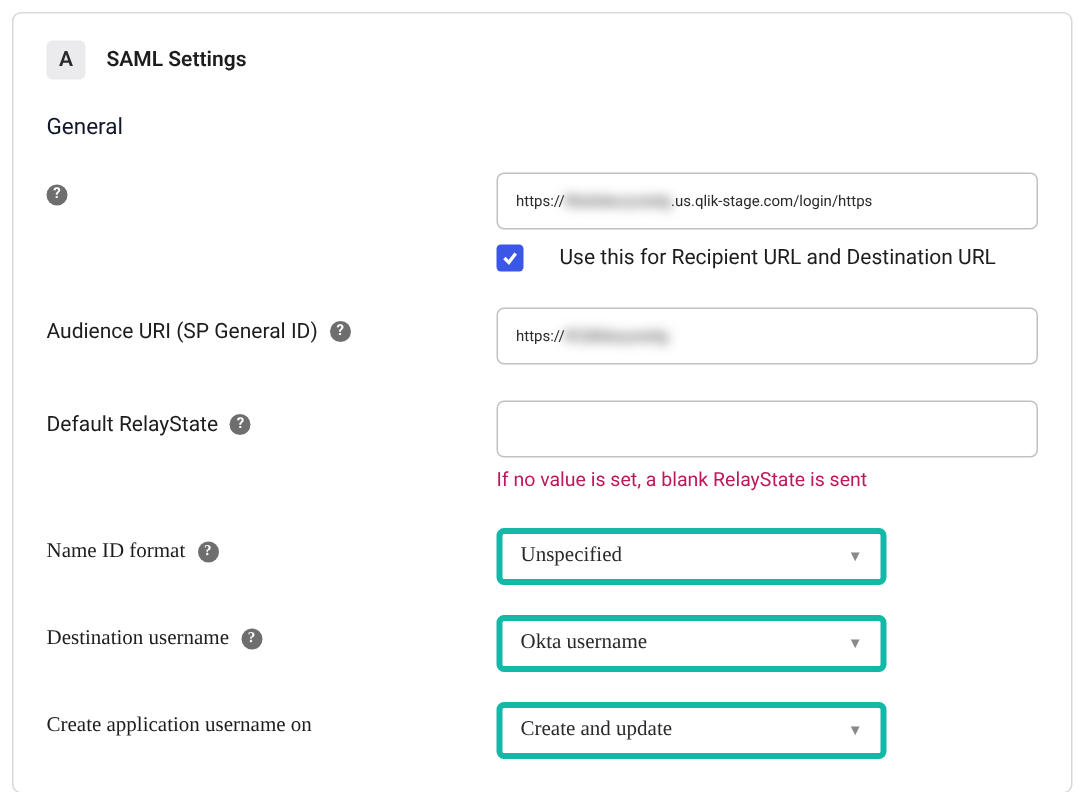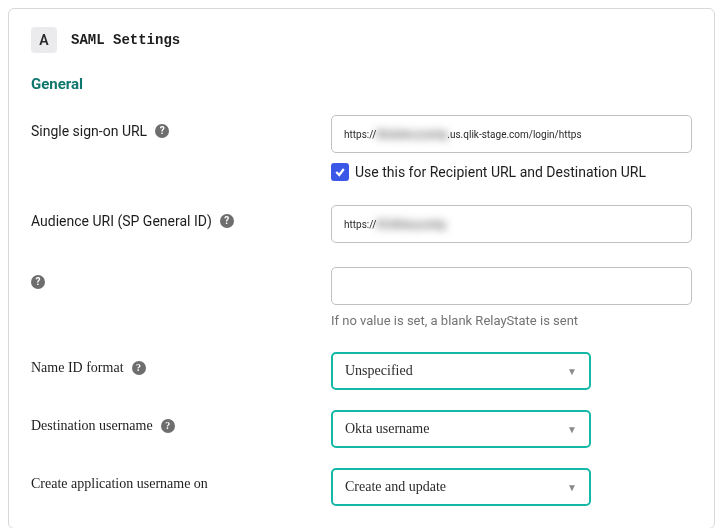--- a/index.html
+++ b/index.html
@@ -35,27 +35,26 @@
       display: flex;
       align-items: center;
       justify-content: center;
       font-weight: 600;
       font-size: 14px;
       color: #2a2a2a;
     }
     .panel-title {
       font-size: 14px;
       font-weight: 600;
-      font-family: Liberation Mono, monospace;
     }
     .subsection-title {
       font-size: 15px;
-      font-weight: 700;
+      font-weight: 400;
       margin-bottom: 22px;
-      color: #0f766e;
+      color: #0f172a;
     }
     .form-row {
       display: flex;
       align-items: flex-start;
       margin-bottom: 24px;
     }
     .form-row.tight {
       margin-bottom: 20px;
       font-family: Liberation Serif, serif;
     }
@@ -99,21 +98,21 @@
       font-size: 10px;
       color: #2a2a2a;
       background: #fff;
     }
     .text-input.wide {
       max-width: 100%;
     }
     .checkbox-row {
       display: flex;
       align-items: center;
-      gap: 6px;
+      gap: 24px;
       margin-top: 10px;
     }
     .checkbox {
       width: 18px;
       height: 18px;
       border-radius: 3px;
       background: #3a57e8;
       display: flex;
       align-items: center;
       justify-content: center;
@@ -121,27 +120,27 @@
     }
     .checkbox svg {
       width: 12px;
       height: 12px;
       stroke: #fff;
       stroke-width: 3;
       fill: none;
     }
     .hint-text {
       font-size: 13px;
-      color: #737373;
+      color: #be185d;
       margin-top: 8px;
     }
     .select {
       width: 260px;
       height: 38px;
-      border: 2px solid #14b8a6;
+      border: 4px solid #14b8a6;
       border-radius: 5px;
       padding: 0 12px;
       font-size: 14px;
       color: #2a2a2a;
       background: #fff;
       display: flex;
       align-items: center;
       justify-content: space-between;
       cursor: pointer;
     }
@@ -161,21 +160,20 @@
 
   <div class="panel-header">
     <div class="section-badge">A</div>
     <div class="panel-title">SAML Settings</div>
   </div>
 
   <div class="subsection-title">General</div>
 
   <div class="form-row">
     <div class="label-col">
-      <span class="label-text">Single sign-on URL</span>
       <span class="help-icon">?</span>
     </div>
     <div class="field-col">
       <div class="text-input wide" style="display:flex;align-items:center;overflow:hidden;white-space:nowrap;">
         <span>https://</span>
           <span class="blur">Rbdddeuryratdg</span>
           <span>.us.qlik-stage.com/login/https</span>
       </div>
       <div class="checkbox-row">
         <div class="checkbox">
@@ -196,20 +194,21 @@
     <div class="field-col">
       <div class="text-input wide" style="display:flex;align-items:center;overflow:hidden;white-space:nowrap;">
         <span>https://</span>
           <span class="blur">RCbBdauyratdg</span>
       </div>
     </div>
   </div>
 
   <div class="form-row">
     <div class="label-col">
+      <span class="label-text">Default RelayState</span>
       <span class="help-icon">?</span>
     </div>
     <div class="field-col">
       <input type="text" class="text-input wide" value="" style="">
       <div class="hint-text">If no value is set, a blank RelayState is sent</div>
     </div>
   </div>
 
   <div class="form-row tight">
     <div class="label-col">

